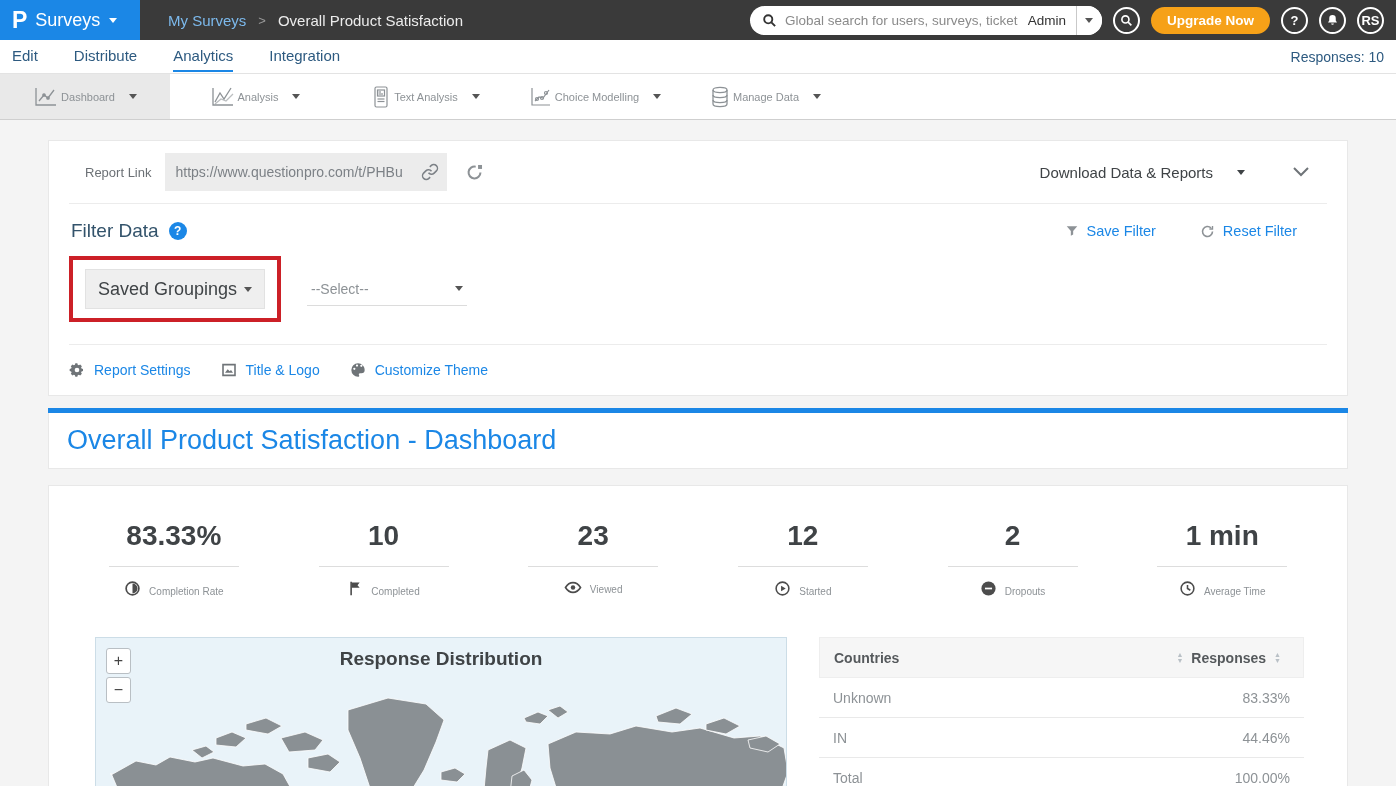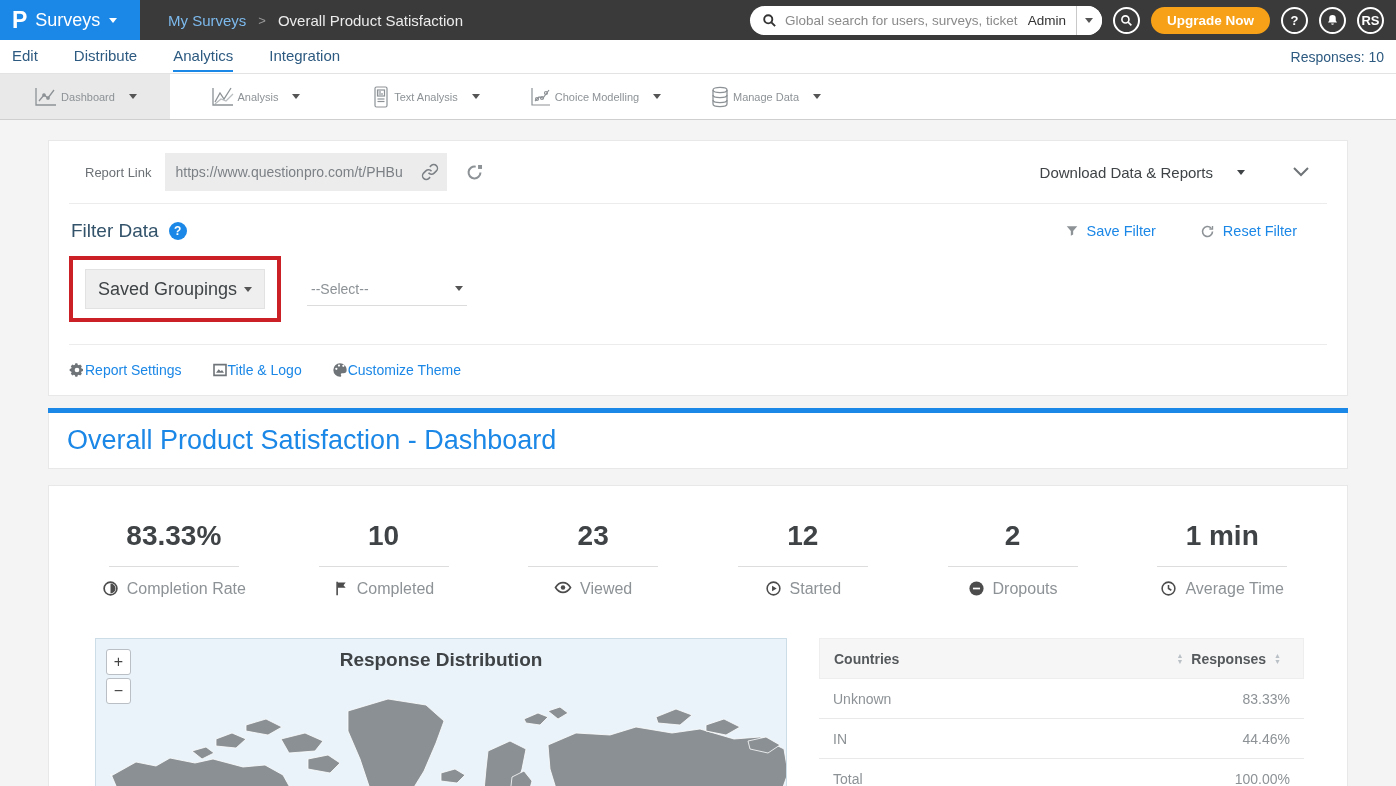--- a/index.html
+++ b/index.html
@@ -82,38 +82,38 @@
 
   .filter-controls { display:flex; align-items:center; padding:10px 20px 22px 20px; }
   .red-box { border:4px solid #cc2027; padding:9px 12px; }
   .sel-gray { width:180px; height:40px; background:#efefef; border:1px solid #e2e2e2;
     display:flex; align-items:center; font-size:18px; color:#3f4346; padding:0 12px; cursor:pointer; }
   .sel-gray .caret, .sel-line .caret { margin-left:auto; color:#555; }
   .sel-line { width:160px; height:34px; border-bottom:1px solid #dcdcdc; display:flex;
     align-items:center; font-size:14px; color:#8d9296; padding:0 4px; margin-left:26px; cursor:pointer; }
 
   .footer-links { display:flex; align-items:center; gap:30px; height:50px; padding:0 20px; }
-  .flink { display:flex; align-items:center; color:#1b87e6; font-size:14px; cursor:pointer; }
+  .flink { display:flex; align-items:center; gap:9px; color:#1b87e6; font-size:14px; cursor:pointer; }
   .flink .ic { color:#6f7478; }
 
   
   .title-wrap { margin-top:12px; }
   .blue-rule { height:5px; background:#1b87e6; }
   .title-bar { background:#fff; height:56px; display:flex; align-items:center; padding-left:18px;
     border:1px solid #e8e8e8; border-top:none; }
   .title-bar h1 { color:#1b87e6; font-size:27px; font-weight:normal; }
 
   
   .dash-card { margin-top:16px; height:400px; }
   .stats { display:flex; justify-content:space-between; padding:34px 20px 0 20px; }
   .stat { width:210px; text-align:center; }
   .stat .val { font-size:28px; font-weight:bold; color:#3f4346; }
   .stat hr { border:none; border-top:1px solid #ddd; width:130px; margin:14px auto 13px auto; }
-  .stat .lblrow { display:flex; align-items:flex-start; justify-content:center; gap:8px;
-    color:#8d9296; font-size:16px; }
+  .stat .lblrow { display:flex; align-items:flex-end; justify-content:center; gap:8px;
+    color:#8d9296; font-size:10px; }
   .stat .lblrow .ic { color:#4c4c4c; }
 
   .charts-row { display:flex; margin-top:40px; padding-left:46px; }
   .map { width:692px; height:220px; background:#e9f3f9; border:1px solid #ccdde7; position:relative;
     overflow:hidden; }
   .map-title { text-align:center; font-size:19px; font-weight:bold; color:#3f4346; padding-top:10px; }
   .zoomctl { position:absolute; top:10px; left:10px; display:flex; flex-direction:column; gap:3px; }
   .zoomctl button { width:25px; height:26px; background:#fff; border:1px solid #b9bfc4;
     border-radius:3px; font-size:16px; color:#444; cursor:pointer; line-height:1;
     font-family:"Liberation Sans",sans-serif; }

